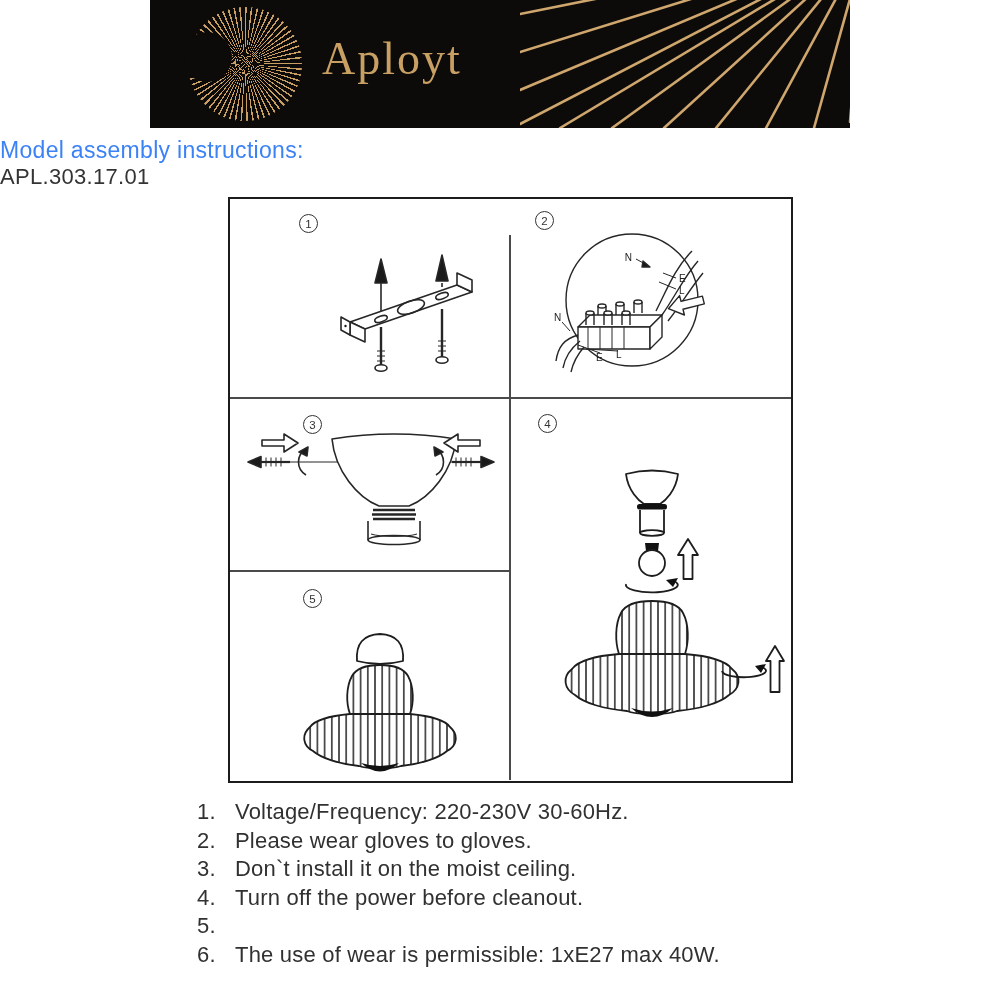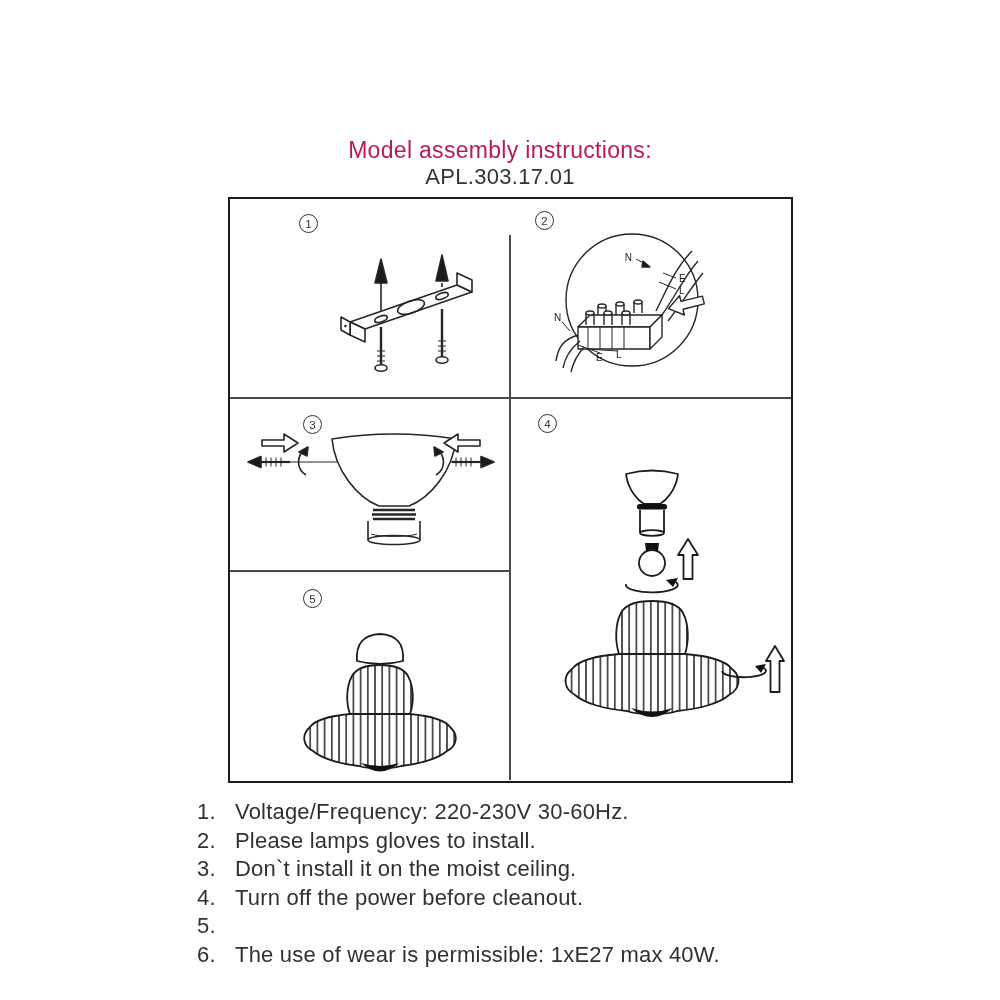--- a/index.html
+++ b/index.html
@@ -8,22 +8,22 @@
 
   
   .banner{position:absolute;left:150px;top:0;width:700px;height:128px;background:#0d0b09;overflow:hidden;}
   .sunburst{position:absolute;left:38px;top:7px;width:114px;height:114px;border-radius:50%;
     background:repeating-conic-gradient(from 0deg,#c89e63 0deg 1.7deg,rgba(0,0,0,0) 1.7deg 5.9deg);}
   .sunburst-hole{position:absolute;left:34px;top:34px;width:46px;height:46px;border-radius:50%;background:#0d0b09;box-shadow:0 0 0 2px #0d0b09;}
   .brand-name{position:absolute;left:172px;top:32px;font-family:"Liberation Serif",serif;font-size:46px;color:#c9a063;letter-spacing:2px;}
   .rays{position:absolute;right:0;top:0;}
 
   
-  .title-1{position:absolute;left:0;top:137px;width:1000px;text-align:center;font-size:23px;color:#be185d;letter-spacing:.3px;}
-  .title-2{position:absolute;left:0;top:164px;width:1000px;text-align:center;font-size:22px;color:#343434;letter-spacing:.3px;}
+  .title-1{position:absolute;left:0;top:137px;width:1000px;text-align:left;font-size:23px;color:#3b82f6;letter-spacing:.3px;}
+  .title-2{position:absolute;left:0;top:164px;width:1000px;text-align:left;font-size:22px;color:#343434;letter-spacing:.3px;}
 
   
   .panel{position:absolute;left:228px;top:197px;width:565px;height:586px;border:2px solid #1c1c1c;box-sizing:border-box;background:#fff;}
   .vdiv{position:absolute;left:279px;top:36px;width:2px;height:545px;background:#4a4a4a;}
   .hdiv1{position:absolute;left:0;top:198px;width:561px;height:2px;background:#4a4a4a;}
   .hdiv2{position:absolute;left:0;top:371px;width:280px;height:2px;background:#4a4a4a;}
   .badge{position:absolute;width:17px;height:17px;border:1.5px solid #333;border-radius:50%;
     display:flex;align-items:center;justify-content:center;font-size:11.5px;color:#333;background:#fff;}
   .b1{left:69px;top:15px;} .b2{left:305px;top:12px;} .b3{left:73px;top:216px;} .b4{left:308px;top:215px;} .b5{left:73px;top:390px;}
   .dsvg{position:absolute;}
@@ -32,20 +32,40 @@
   
   .ins-list{position:absolute;left:197px;top:798px;width:680px;}
   .ins-row{display:flex;font-size:22px;line-height:28.6px;color:#313131;letter-spacing:.2px;}
   .ins-num{width:38px;flex-shrink:0;}
 </style>
 </head>
 <body>
 
 <div class="sheet">
 
+  <div class="banner">
+    <div class="sunburst"></div>
+    <div class="sunburst-hole"></div>
+    <div class="brand-name">Aployt</div>
+    <svg class="rays" width="330" height="128" viewBox="0 0 330 128">
+      <g stroke="#cfa66d" stroke-width="2.6" stroke-linecap="round">
+        <line x1="345" y1="-55" x2="0" y2="14"></line>
+        <line x1="345" y1="-55" x2="0" y2="52"></line>
+        <line x1="345" y1="-55" x2="0" y2="90"></line>
+        <line x1="345" y1="-55" x2="0" y2="124"></line>
+        <line x1="345" y1="-55" x2="40" y2="128"></line>
+        <line x1="345" y1="-55" x2="92" y2="128"></line>
+        <line x1="345" y1="-55" x2="144" y2="128"></line>
+        <line x1="345" y1="-55" x2="196" y2="128"></line>
+        <line x1="345" y1="-55" x2="246" y2="128"></line>
+        <line x1="345" y1="-55" x2="294" y2="128"></line>
+        <line x1="345" y1="-55" x2="330" y2="122"></line>
+      </g>
+    </svg>
+  </div>
 
   <div class="title-1">Model assembly instructions:</div>
   <div class="title-2">APL.303.17.01</div>
 
   <div class="panel">
     <div class="vdiv"></div>
     <div class="hdiv1"></div>
     <div class="hdiv2"></div>
 
     <div class="badge b1">1</div>
@@ -195,21 +215,21 @@
     </svg>
   </div>
 
   <div class="ins-list">
     <div class="ins-row">
       <span class="ins-num">1.</span>
       <span class="ins-text">Voltage/Frequency: 220-230V 30-60Hz.</span>
     </div>
     <div class="ins-row">
       <span class="ins-num">2.</span>
-      <span class="ins-text">Please lamps gloves to install.</span>
+      <span class="ins-text">Please wear gloves to gloves.</span>
     </div>
     <div class="ins-row">
       <span class="ins-num">3.</span>
       <span class="ins-text">Don`t install it on the moist ceiling.</span>
     </div>
     <div class="ins-row">
       <span class="ins-num">4.</span>
       <span class="ins-text">Turn off the power before cleanout.</span>
     </div>
     <div class="ins-row">

